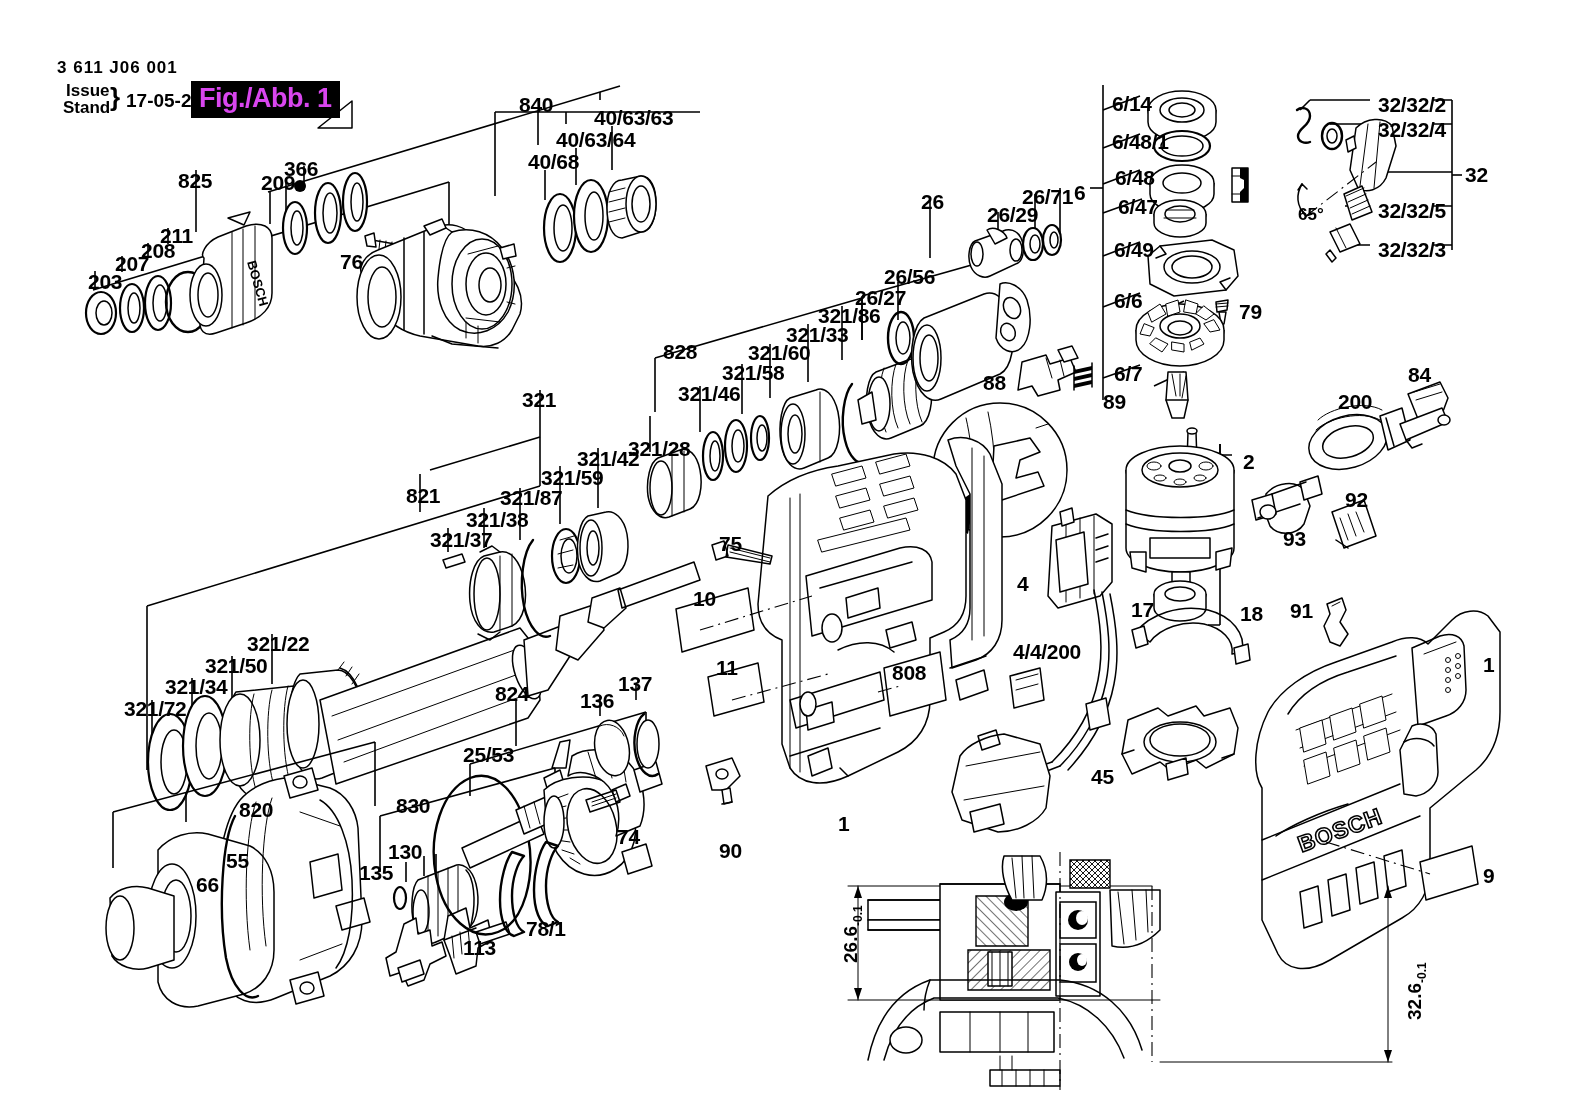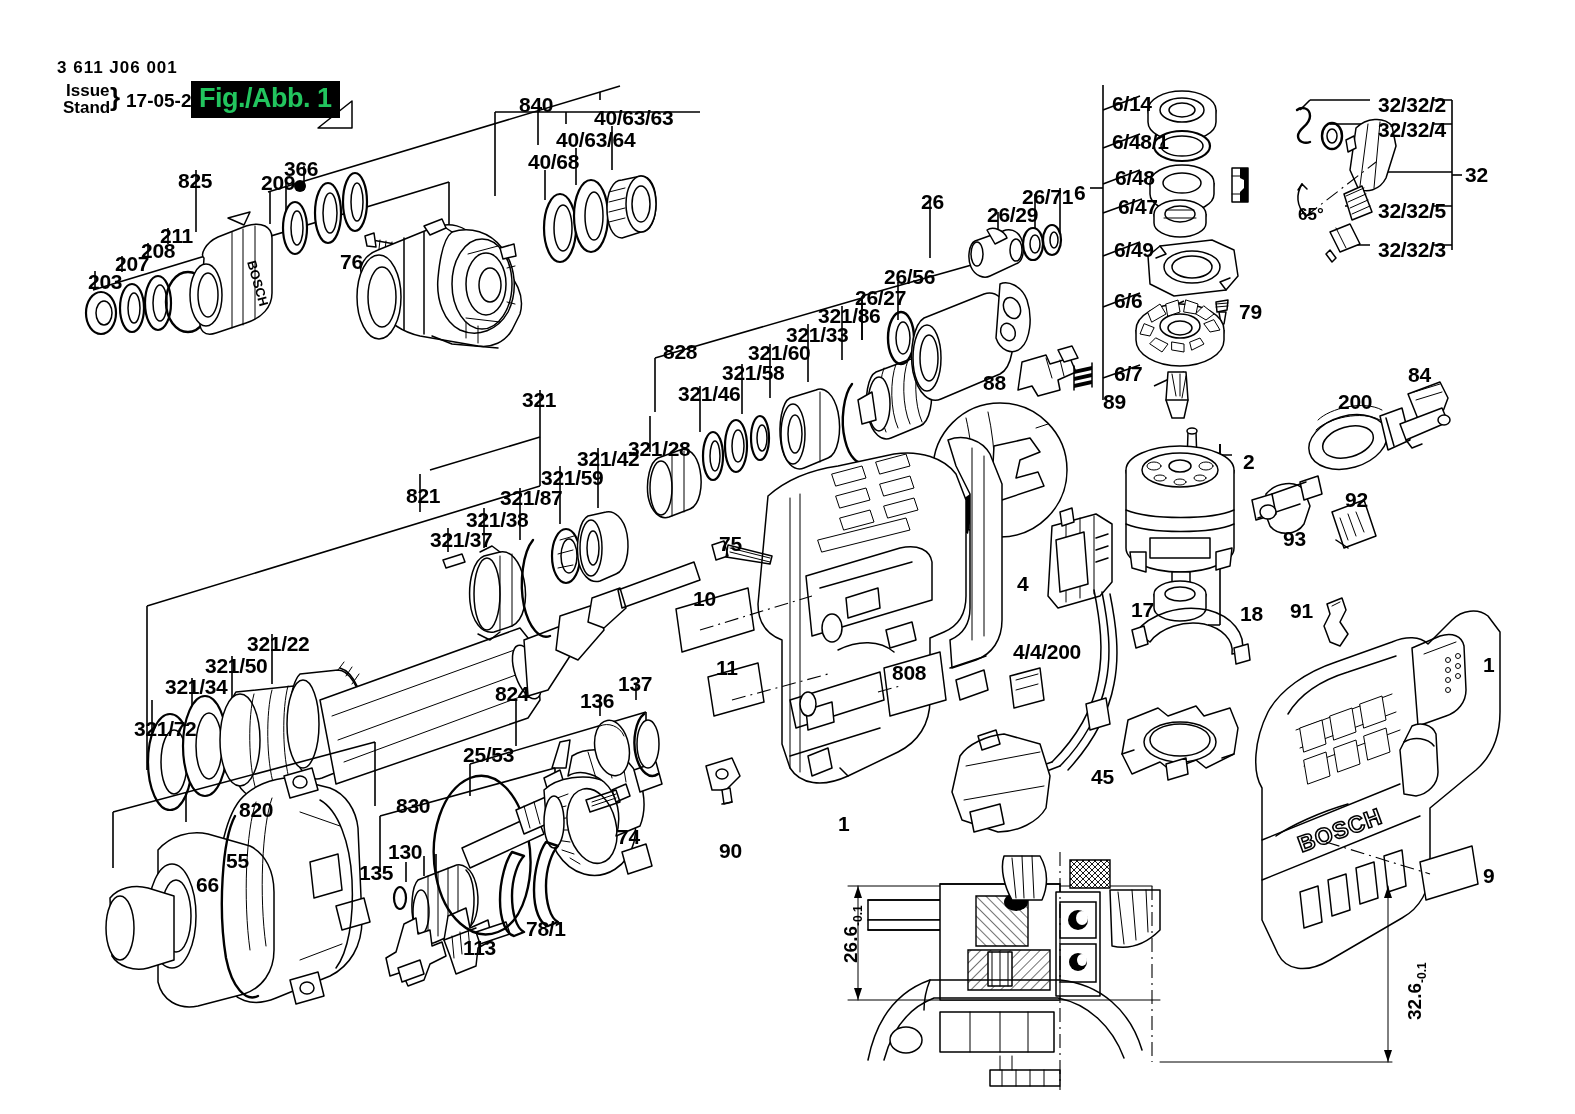--- a/index.html
+++ b/index.html
@@ -6,21 +6,21 @@
   body{width:1575px;height:1114px;position:relative;overflow:hidden;
        font-family:"Liberation Sans",sans-serif;color:#000;}
   #sheet{position:absolute;inset:0;}
   svg#art{position:absolute;left:0;top:0;width:1575px;height:1114px;}
 
   .lbl{position:absolute;font-weight:bold;font-size:21px;line-height:1;
        letter-spacing:-.3px;white-space:nowrap;color:#000;}
   .partno{position:absolute;font-weight:bold;font-size:17px;letter-spacing:1px;}
   .issue{position:absolute;font-weight:bold;font-size:17px;line-height:17px;}
   .issuedate{position:absolute;font-weight:bold;font-size:19px;}
-  .figbox{position:absolute;background:#000;color:#22c55e;font-weight:bold;
+  .figbox{position:absolute;background:#000;color:#d946ef;font-weight:bold;
           font-size:27px;padding:2px 8px 4px 8px;letter-spacing:-.5px;}
   .footer{position:absolute;text-align:right;font-size:15.5px;line-height:18px;
           font-weight:normal;}
   .dim{position:absolute;font-weight:bold;font-size:19px;
        transform-origin:0 0;white-space:nowrap;}
   .dimsub{font-size:12px;vertical-align:sub;}
   .ang{position:absolute;font-weight:bold;font-size:17px;}
 </style>
 </head>
 <body>
@@ -827,21 +827,21 @@
       <div class="lbl" style="left: 884px; top: 266px;">26/56</div>
       <div class="lbl" style="left: 855px; top: 287px;">26/27</div>
       <div class="lbl" style="left: 987px; top: 204px;">26/29</div>
       <div class="lbl" style="left: 1022px; top: 186px;">26/71</div>
       <div class="lbl" style="left: 406px; top: 485px;">821</div>
       <div class="lbl" style="left: 430px; top: 529px;">321/37</div>
       <div class="lbl" style="left: 466px; top: 509px;">321/38</div>
       <div class="lbl" style="left: 500px; top: 487px;">321/87</div>
       <div class="lbl" style="left: 541px; top: 467px;">321/59</div>
       <div class="lbl" style="left: 577px; top: 448px;">321/42</div>
-      <div class="lbl" style="left: 134px; top: 698px; margin-top: 20px;">321/72</div>
+      <div class="lbl" style="left: 124px; top: 698px;">321/72</div>
       <div class="lbl" style="left: 165px; top: 676px;">321/34</div>
       <div class="lbl" style="left: 205px; top: 655px;">321/50</div>
       <div class="lbl" style="left: 247px; top: 633px;">321/22</div>
       <div class="lbl" style="left: 239px; top: 799px;">820</div>
       <div class="lbl" style="left: 196px; top: 874px;">66</div>
       <div class="lbl" style="left: 226px; top: 850px;">55</div>
       <div class="lbl" style="left: 359px; top: 862px;">135</div>
       <div class="lbl" style="left: 388px; top: 841px;">130</div>
       <div class="lbl" style="left: 396px; top: 795px;">830</div>
       <div class="lbl" style="left: 463px; top: 937px;">113</div>

